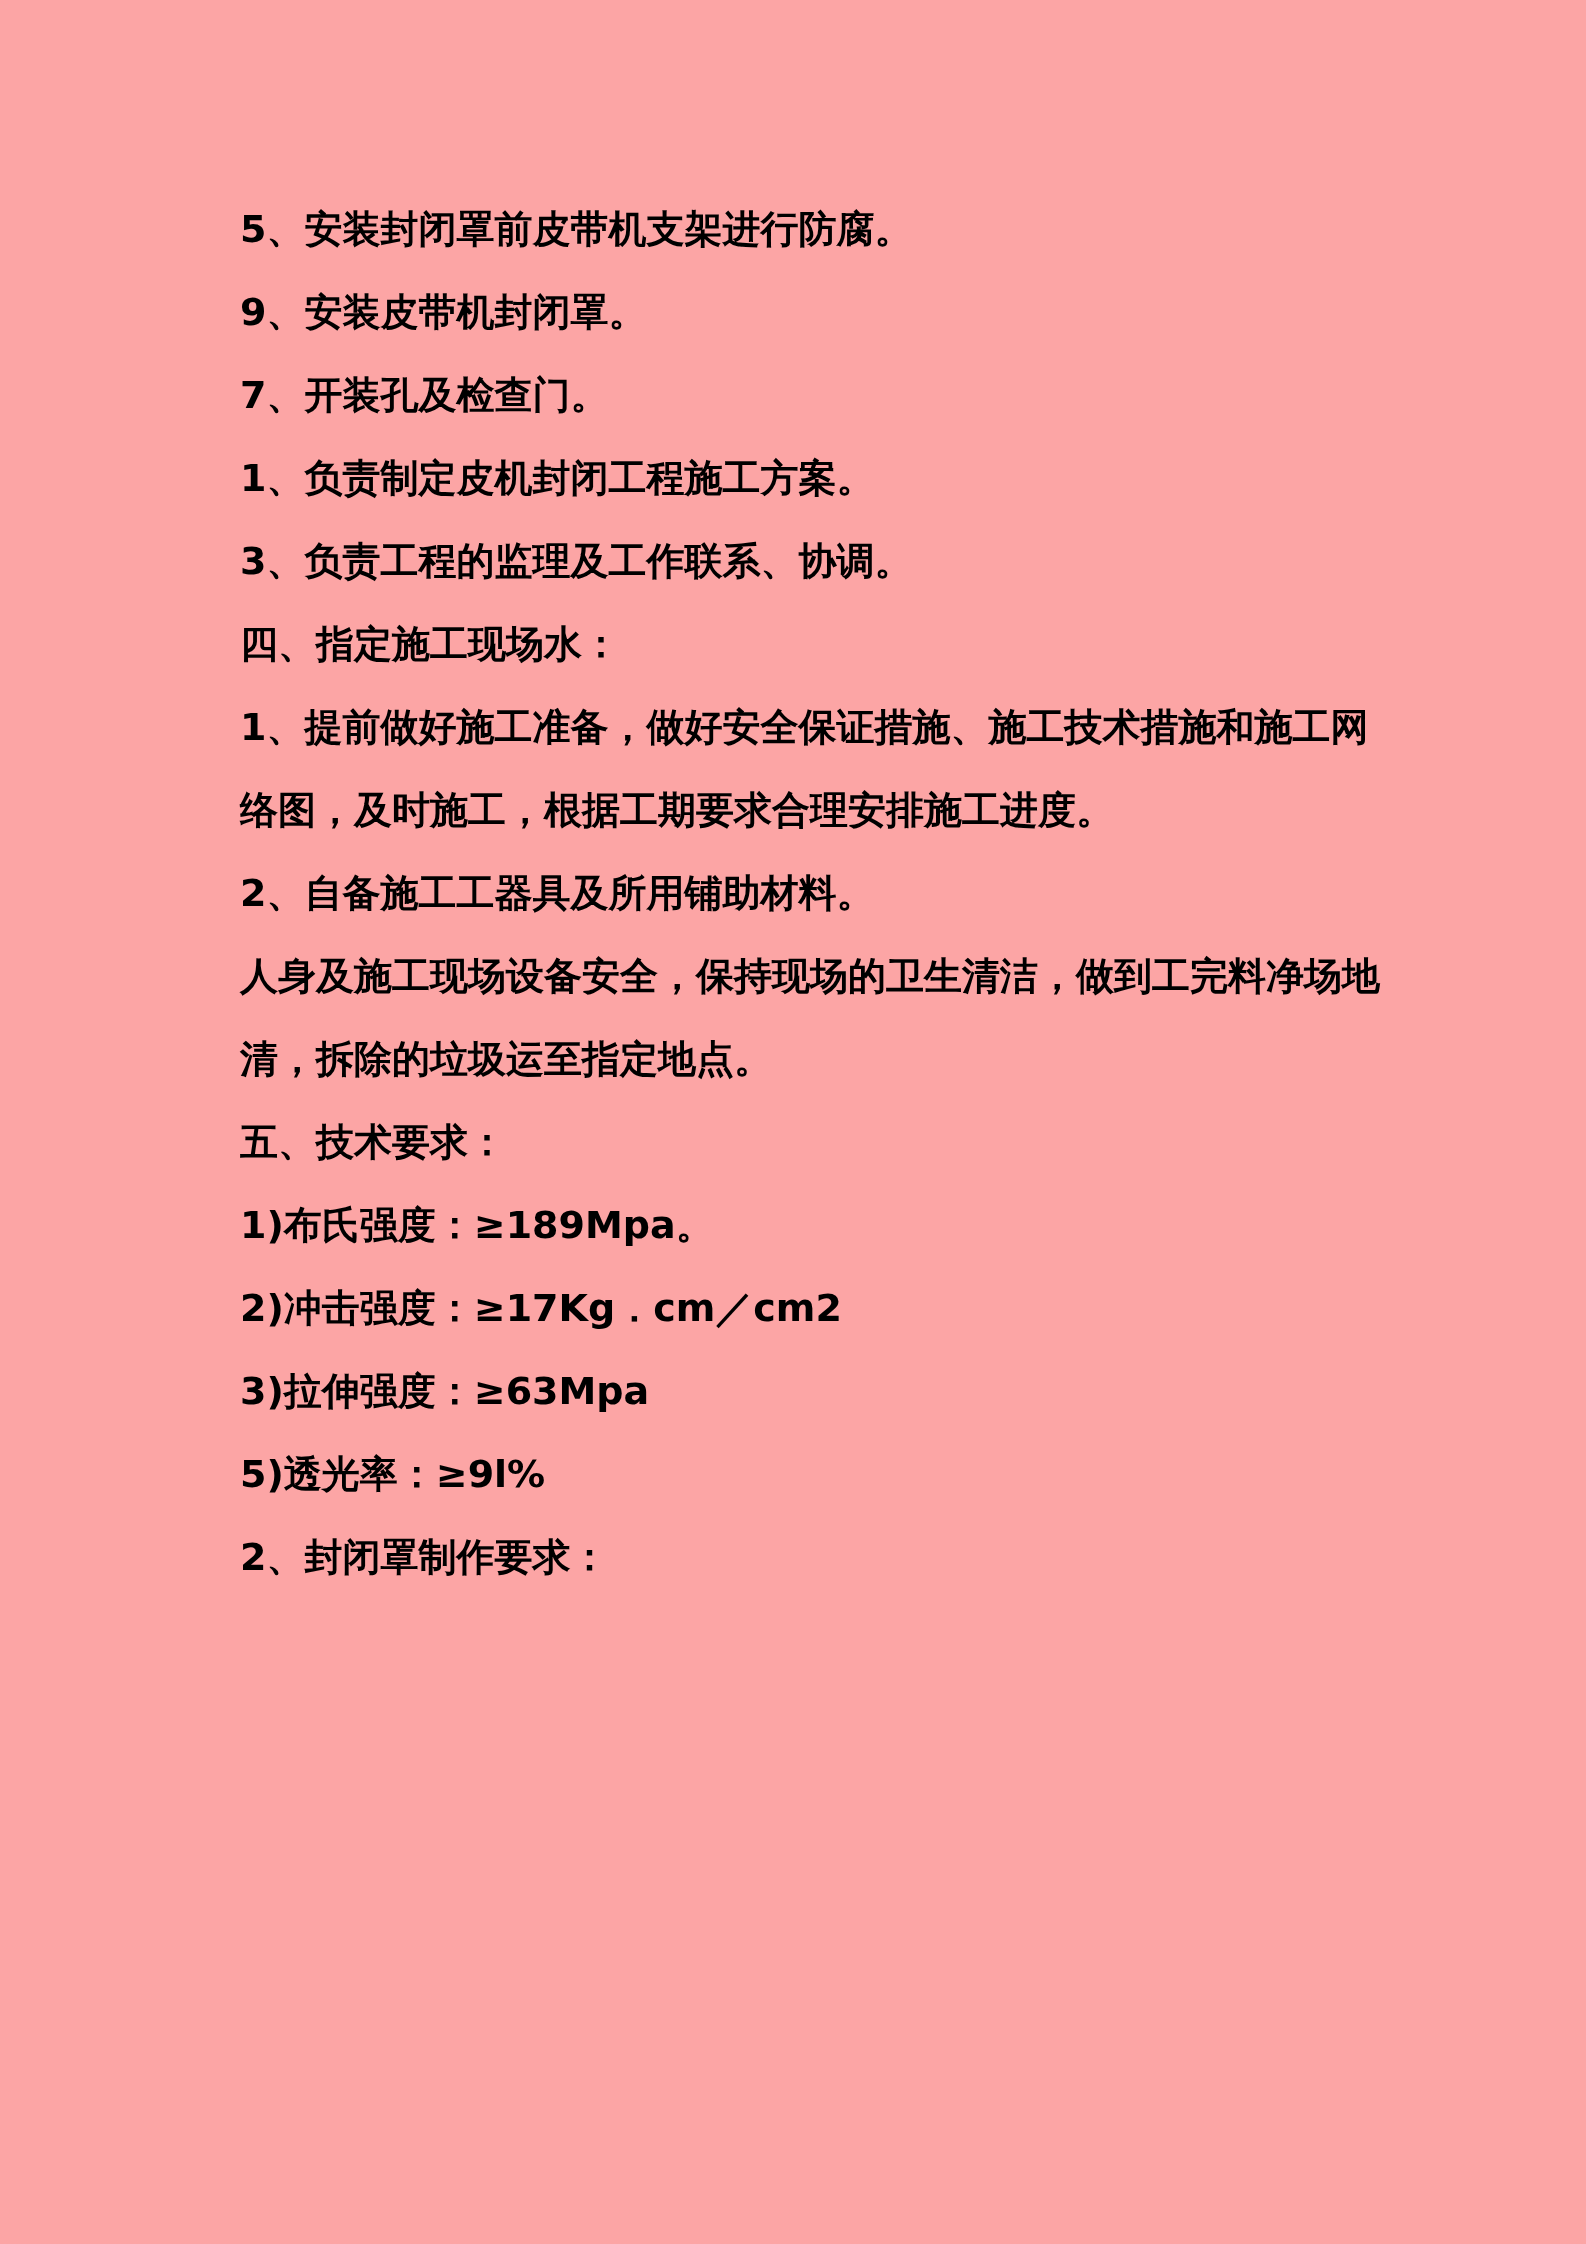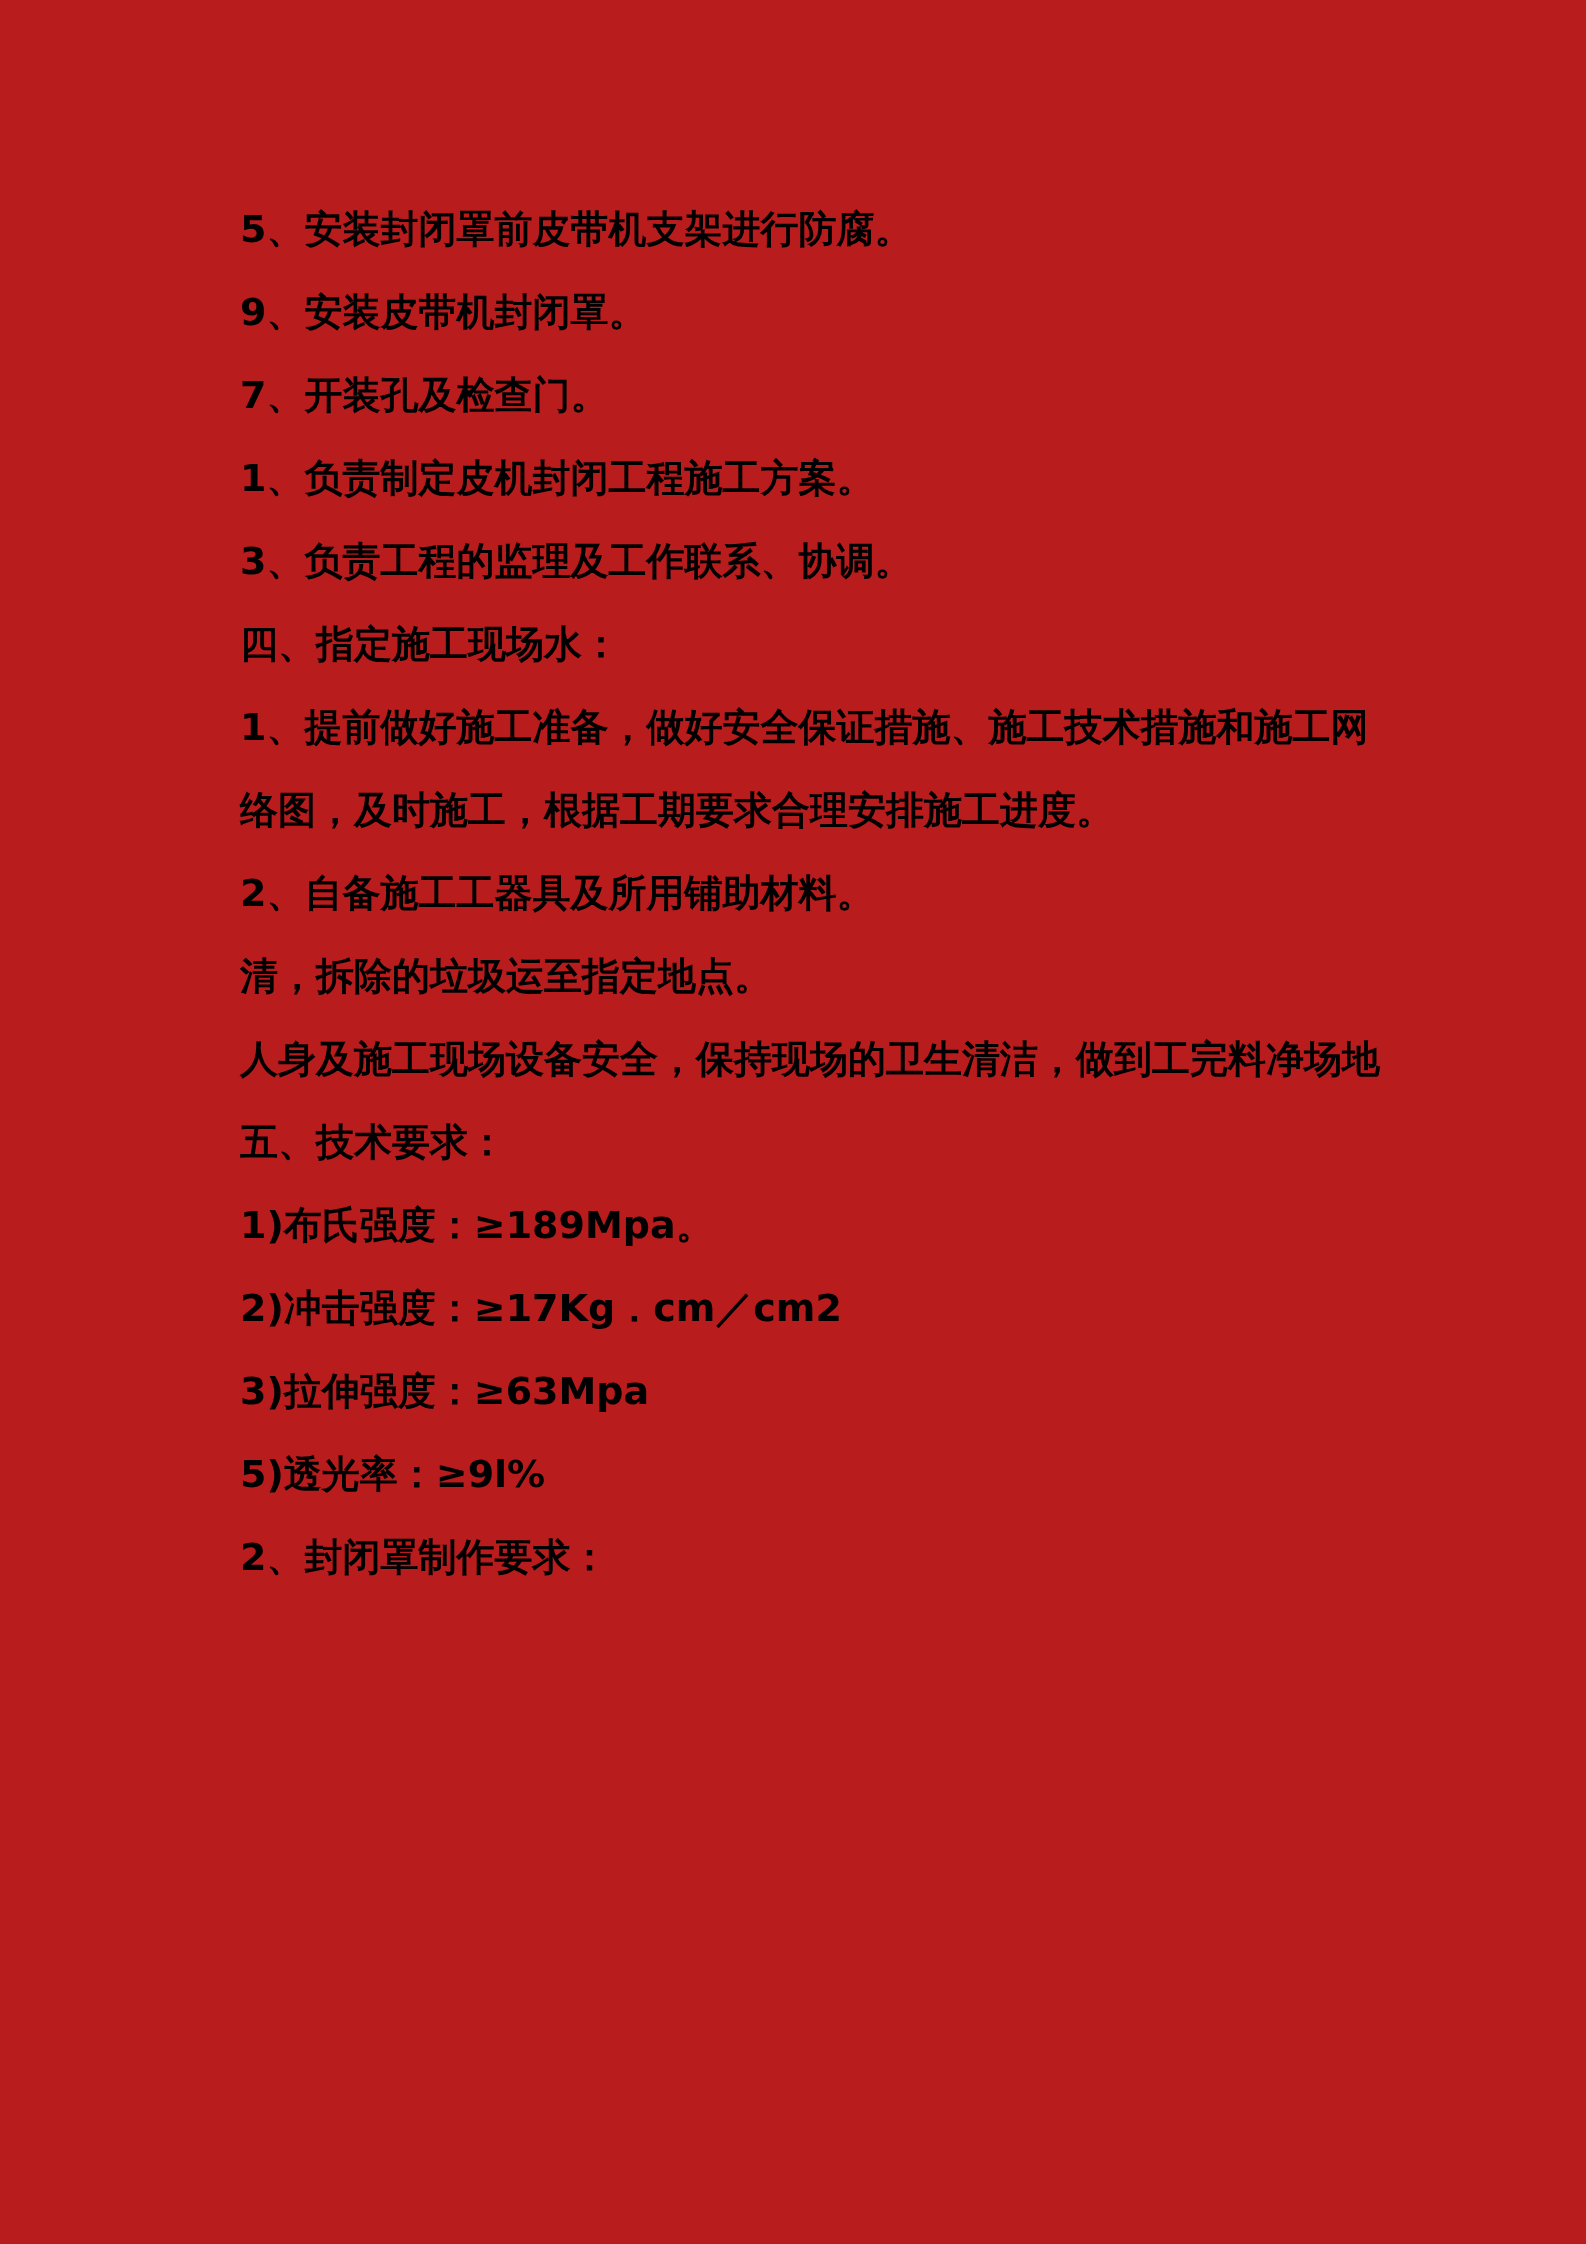--- a/index.html
+++ b/index.html
@@ -4,21 +4,21 @@
 <style>
   html, body {
     margin: 0;
     padding: 0;
     background: #ffffff;
   }
   .page {
     position: relative;
     width: 1586px;
     height: 2244px;
-    background: #b91c1c;
+    background: #fca5a5;
     overflow: hidden;
   }
   .content {
     position: absolute;
     left: 240px;
     top: 188px;
     width: 1115px;
   }
   .line {
     margin: 0;
@@ -39,22 +39,22 @@
   <div class="content">
     <p class="line">5、安装封闭罩前皮带机支架进行防腐。</p>
     <p class="line">9、安装皮带机封闭罩。</p>
     <p class="line">7、开装孔及检查门。</p>
     <p class="line">1、负责制定皮机封闭工程施工方案。</p>
     <p class="line">3、负责工程的监理及工作联系、协调。</p>
     <p class="line">四、指定施工现场水：</p>
     <p class="line">1、提前做好施工准备，做好安全保证措施、施工技术措施和施工网</p>
     <p class="line">络图，及时施工，根据工期要求合理安排施工进度。</p>
     <p class="line">2、自备施工工器具及所用铺助材料。</p>
+    <p class="line">人身及施工现场设备安全，保持现场的卫生清洁，做到工完料净场地</p>
     <p class="line">清，拆除的垃圾运至指定地点。</p>
-    <p class="line">人身及施工现场设备安全，保持现场的卫生清洁，做到工完料净场地</p>
     <p class="line">五、技术要求：</p>
     <p class="line">1)布氏强度：≥189Mpa。</p>
     <p class="line">2)冲击强度：≥17Kg．cm／cm2</p>
     <p class="line">3)拉伸强度：≥63Mpa</p>
     <p class="line">5)透光率：≥9l%</p>
     <p class="line">2、封闭罩制作要求：</p>
   </div>
 </div>
 
 </body></html>

